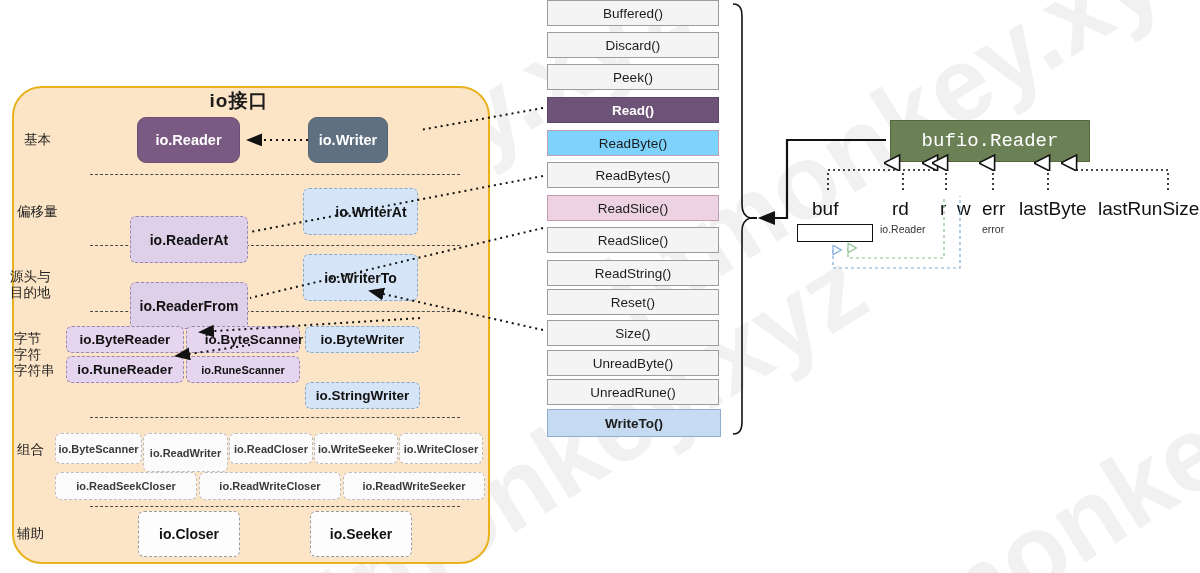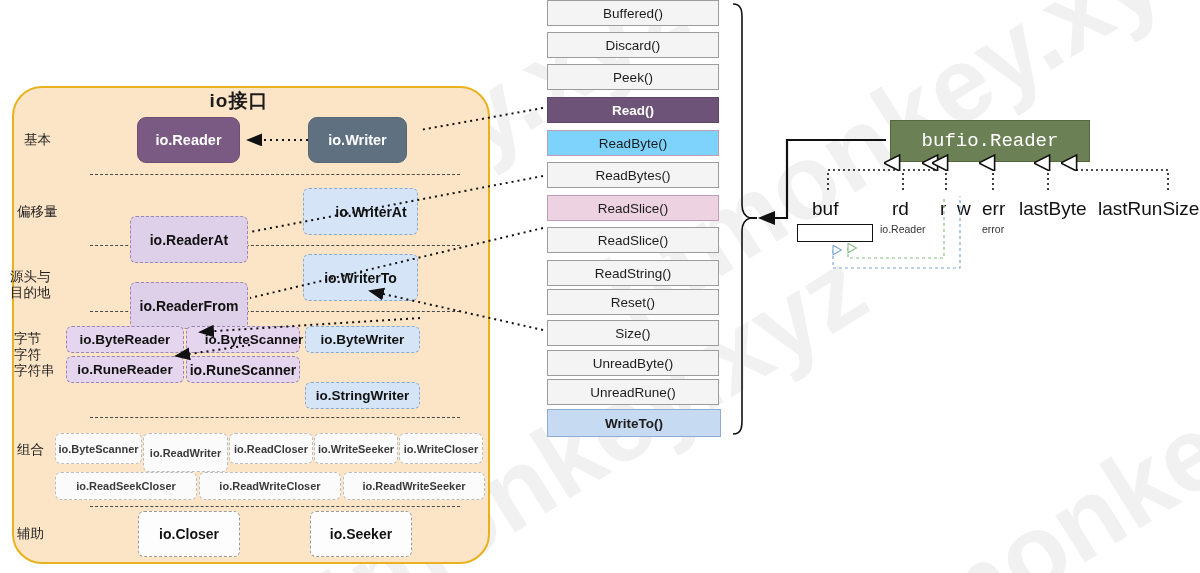--- a/index.html
+++ b/index.html
@@ -161,21 +161,21 @@
 
   <div class="divider" style="top:174px;"></div>
   <div class="divider" style="top:245px;"></div>
   <div class="divider" style="top:311px;"></div>
   <div class="divider" style="top:417px;"></div>
   <div class="divider" style="top:506px;"></div>
 
   <div class="chip solid-purple" style="left:137px; top:117px; width:103px; height:46px; font-size:14.5px;">
     <span>io.Reader</span>
   </div>
-  <div class="chip solid-slate" style="left:308px; top:117px; width:99px; height:46px; font-size:14.5px;">
+  <div class="chip solid-slate" style="left:308px; top:117px; width:80px; height:46px; font-size:14.5px;">
     <span>io.Writer</span>
   </div>
 
   <div class="chip lilac" style="left:130px; top:188px; width:118px; height:47px; font-size:14px;">
     <span>io.ReaderAt</span>
   </div>
   <div class="chip blue" style="left:303px; top:188px; width:115px; height:47px; font-size:14px;padding-left:21px;">
     <span>io.WriterAt</span>
   </div>
 
@@ -192,21 +192,21 @@
   <div class="chip lilac2" style="left:186px; top:326px; width:114px; height:27px; font-size:13.5px;padding-left:22px;">
     <span>io.ByteScanner</span>
   </div>
   <div class="chip blue" style="left:305px; top:326px; width:115px; height:27px; font-size:13.5px;">
     <span>io.ByteWriter</span>
   </div>
 
   <div class="chip lilac2" style="left:66px; top:356px; width:118px; height:27px; font-size:13.5px;">
     <span>io.RuneReader</span>
   </div>
-  <div class="chip lilac2" style="left:186px; top:356px; width:114px; height:27px; font-size:14px;">
+  <div class="chip lilac2" style="left:186px; top:356px; width:114px; height:27px; font-size:11px;">
     <span>io.RuneScanner</span>
   </div>
 
   <div class="chip blue" style="left:305px; top:382px; width:115px; height:27px; font-size:13.5px;">
     <span>io.StringWriter</span>
   </div>
 
   <div class="chip faint" style="left:55px;  top:433px; width:87px; height:31px; font-size:11px;">
     <span>io.ByteScanner</span>
   </div>

